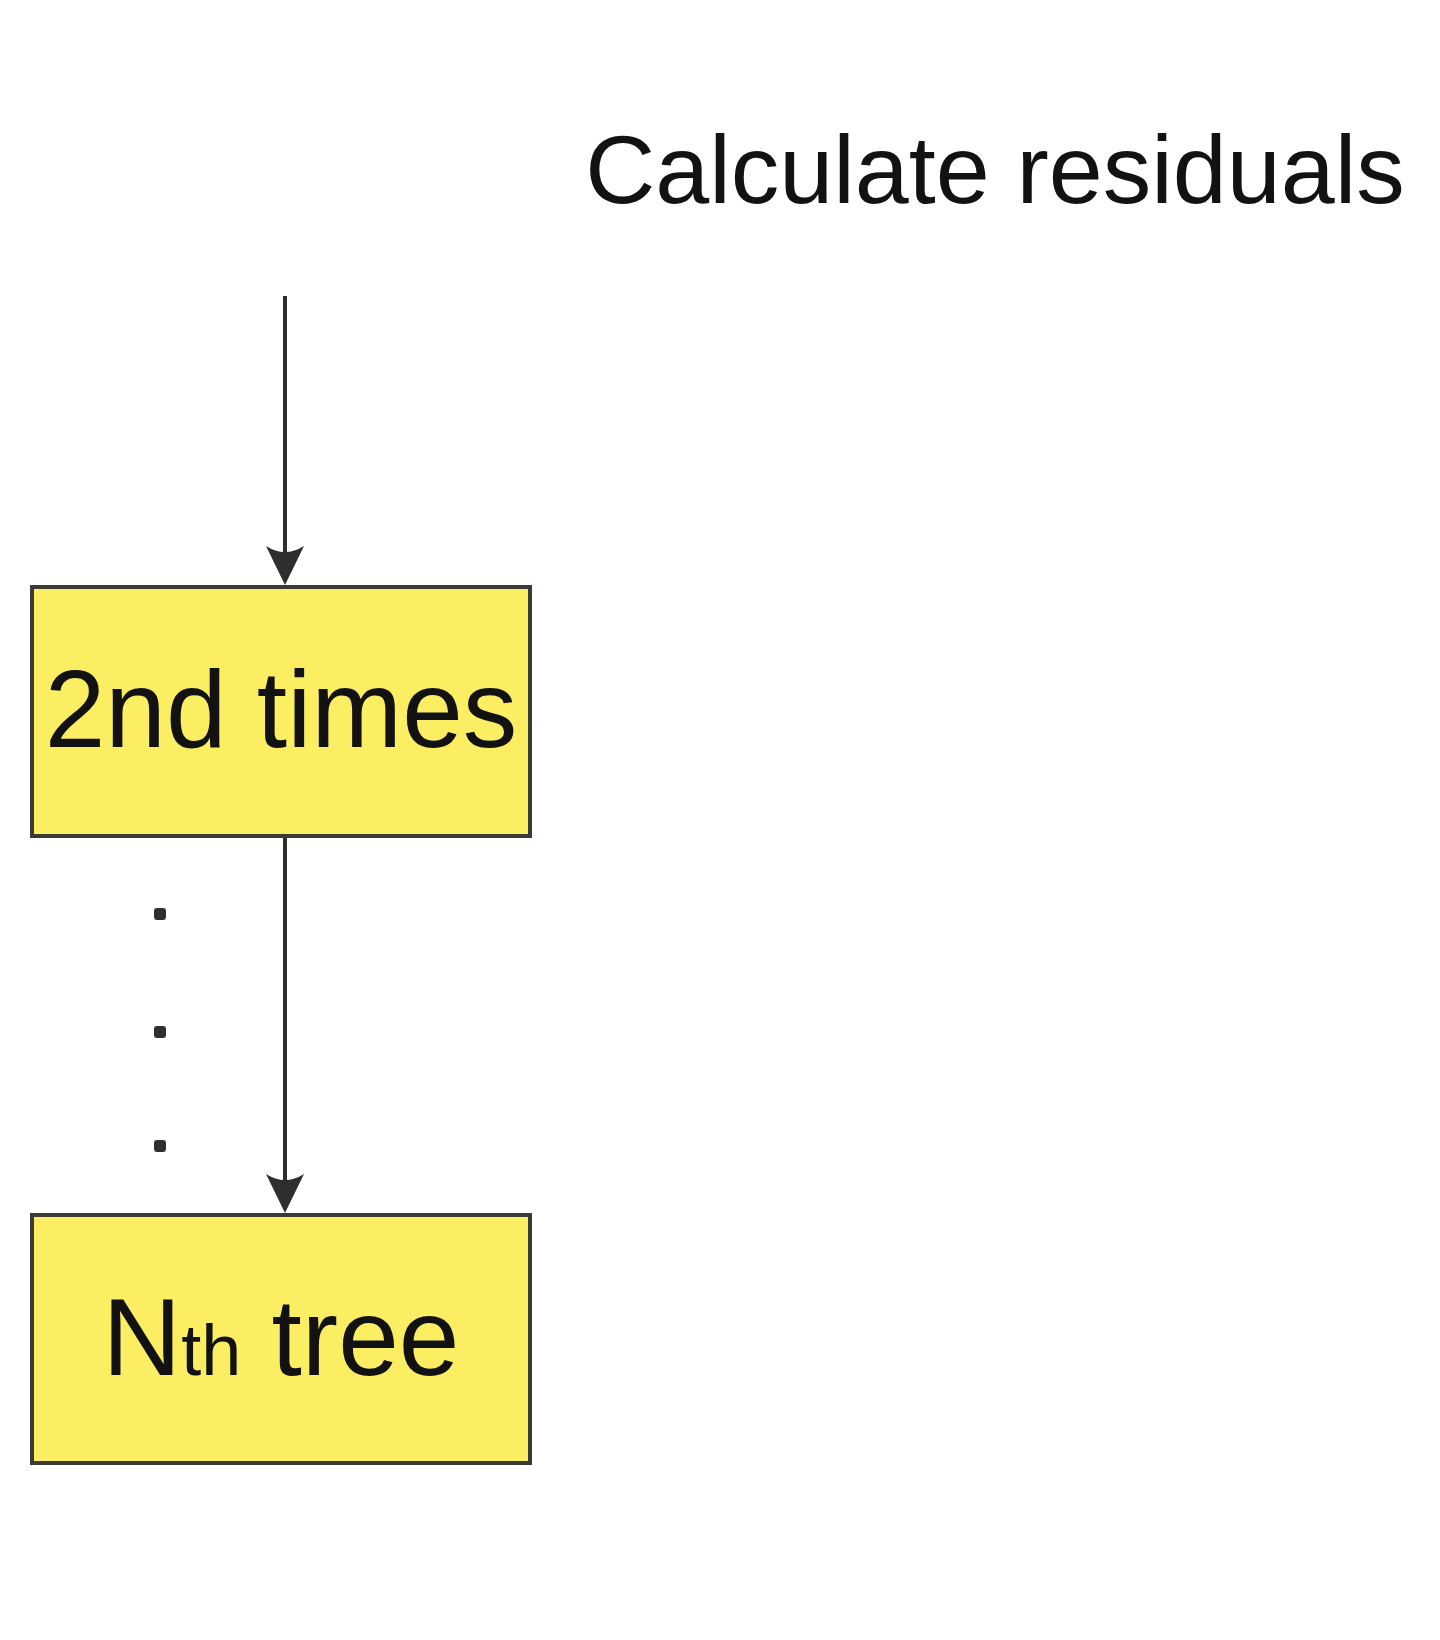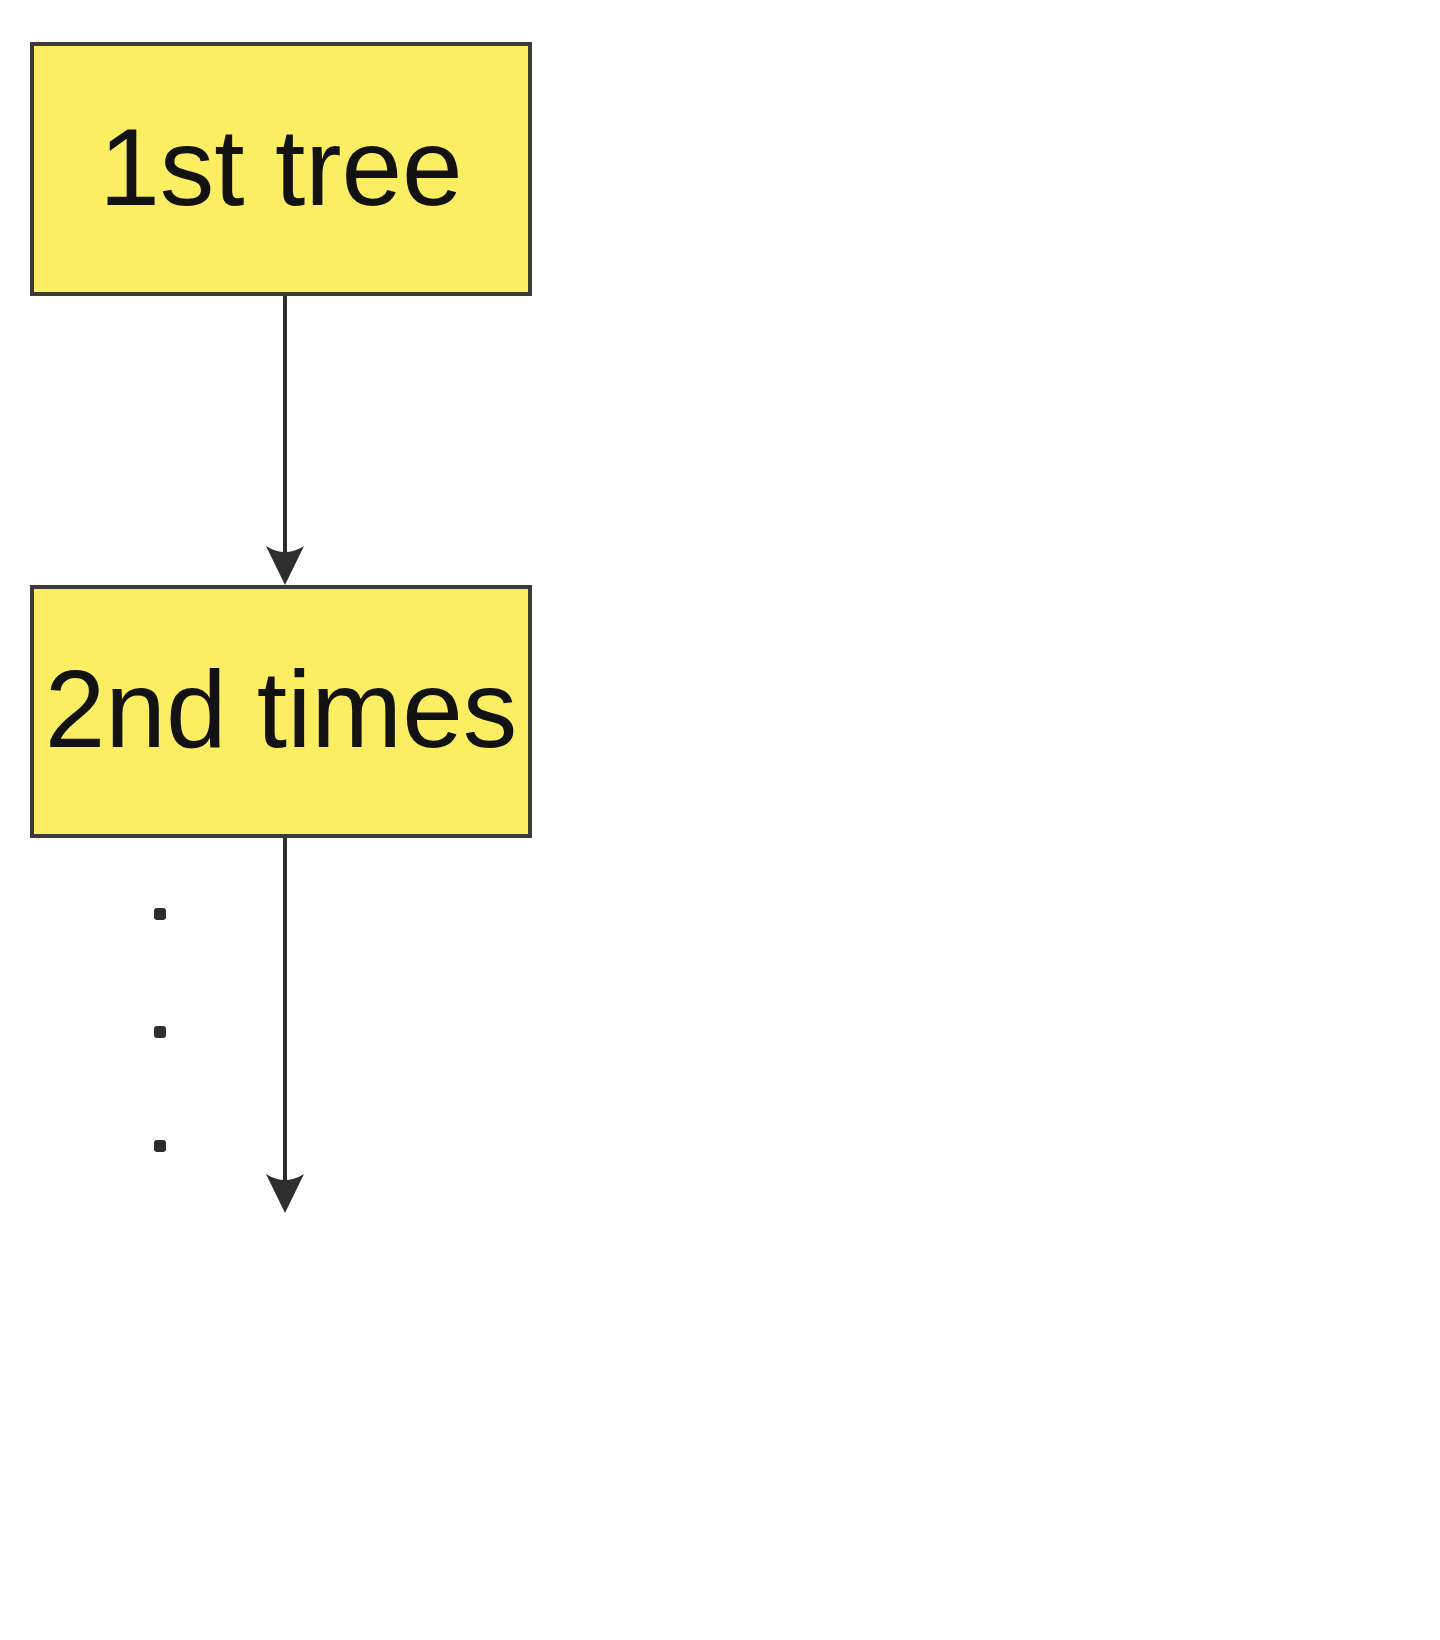--- a/index.html
+++ b/index.html
@@ -83,24 +83,22 @@
   }
   .ellipsis .dot.d1 { top: 908px; }
   .ellipsis .dot.d2 { top: 1026px; }
   .ellipsis .dot.d3 { top: 1140px; }
 </style>
 </head>
 <body>
 
 <div class="canvas" style="--background: #FFFFFF; --box-fill: #FBEE63; --box-border: #3B3B33; --arrow: #2E2E2E; --text: #121212;">
 
-  <div class="flow-box first">
-    <span class="box-label"><span>1st tree</span><sup></sup><span></span></span>
-  </div>
 
+  <div class="annotation first">Calculate residuals</div>
 
   <div class="connector a1">
     <svg viewBox="0 0 44 290">
       <line class="shaft" x1="22" y1="0" x2="22" y2="258"></line>
       <path class="head" d="M22 289 L3 250 Q22 262 41 250 Z"></path>
     </svg>
   </div>
 
   <div class="flow-box second">
     <span class="box-label"><span>2nd times</span><sup></sup><span></span></span>
@@ -113,15 +111,18 @@
     <div class="dot d3"></div>
   </div>
 
   <div class="connector a2">
     <svg viewBox="0 0 44 376">
       <line class="shaft" x1="22" y1="0" x2="22" y2="344"></line>
       <path class="head" d="M22 375 L3 336 Q22 348 41 336 Z"></path>
     </svg>
   </div>
 
+  <div class="flow-box nth">
+    <span class="box-label"><span>N</span><sup>th</sup><span> tree</span></span>
+  </div>
 
 
 </div>
 
 </body></html>

